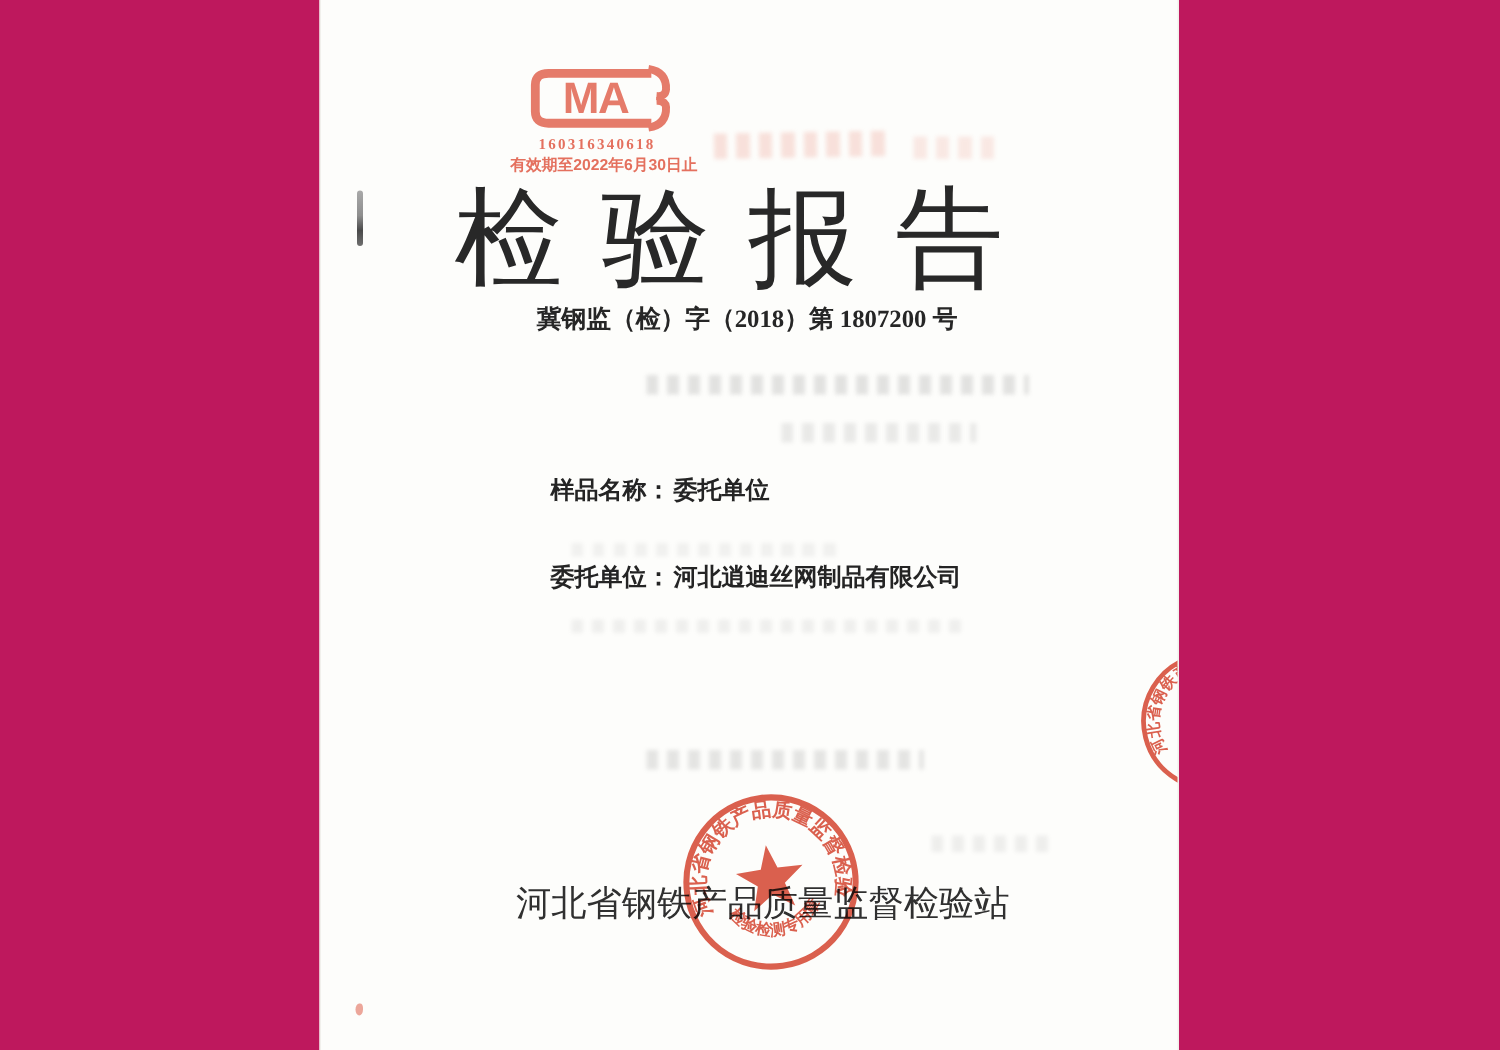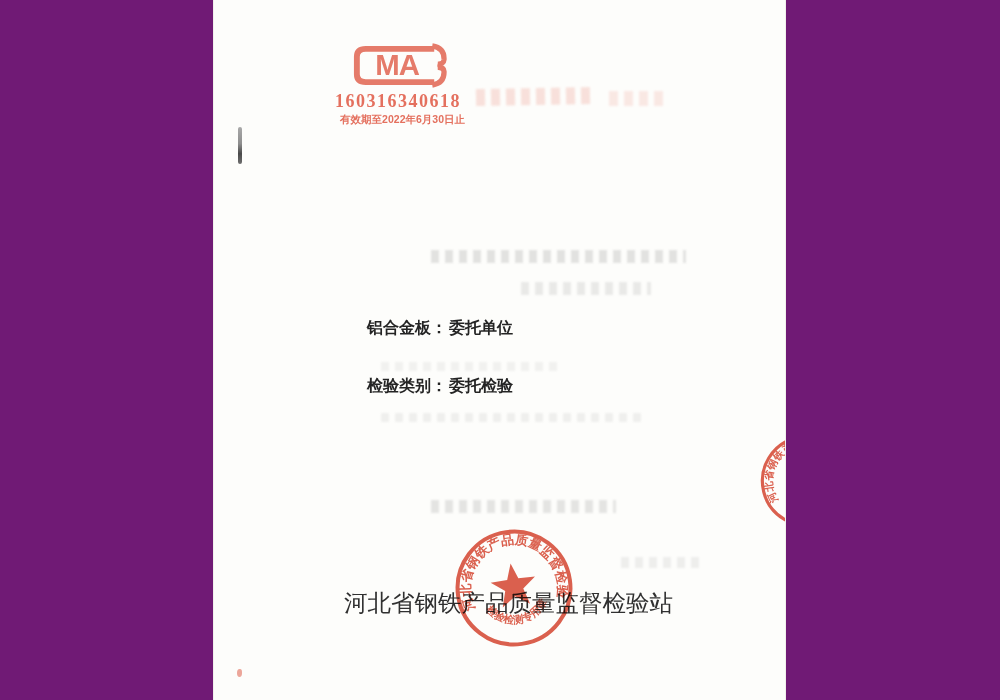--- a/index.html
+++ b/index.html
@@ -1,30 +1,30 @@
 <!DOCTYPE html>
 <html><head>
 <meta charset="utf-8">
 <style>
   * { margin:0; padding:0; box-sizing:border-box; }
   html,body { background:#ffffff; }
   .canvas {
     position:relative; width:1000px; height:700px; overflow:hidden;
-    background:#701a75; font-family:"Liberation Serif", serif; color:#2b2b2b;
+    background:#be185d; font-family:"Liberation Serif", serif; color:#2b2b2b;
   }
   .page {
     position:absolute; left:213px; top:0; width:573px; height:700px;
     background:#fdfdfb; overflow:hidden;
     border-left:1px solid #f1f0ec; border-right:1px solid #f1f0ec;
   }
   
   .cma { position:absolute; left:117px; top:42px; width:134px; text-align:center; }
   .cma-logo { display:block; margin:0 auto; width:98px; height:47px; opacity:.92; }
   .cma-number {
-    margin-top:2px; font-size:18px; font-weight:bold; letter-spacing:1.5px;
+    margin-top:2px; font-size:10px; font-weight:bold; letter-spacing:1.5px;
     color:#e4705e; font-family:"Liberation Serif", serif;
   }
   .cma-validity {
     margin-top:1px; font-size:10.5px; font-weight:bold; color:#e4705e;
     font-family:"Liberation Sans", sans-serif; white-space:nowrap;text-align:right;
   }
   
   .scan-mark {
     position:absolute; left:24px; top:127px; width:4px; height:37px; border-radius:2px;
     background:linear-gradient(180deg,#a9a9a9 0%,#8e8e8e 45%,#4a4a4a 72%,#6f6f6f 100%);
@@ -76,28 +76,30 @@
         <path d="M 85 4 Q 97.5 6 97 18 Q 96.6 23 90.5 22.5" fill="none" stroke="#e4705e" stroke-width="5.4"></path>
         <path d="M 85 44 Q 97.5 42 97 30 Q 96.6 25.5 90.5 25.8" fill="none" stroke="#e4705e" stroke-width="5.4"></path>
         <text x="49" y="34" text-anchor="middle" font-size="30" font-weight="bold" letter-spacing="-1" fill="#e4705e" font-family="Liberation Sans, sans-serif">MA</text>
       </svg>
       <div class="cma-number">160316340618</div>
       <div class="cma-validity">有效期至2022年6月30日止</div>
     </div>
 
     <div class="scan-mark"></div>
 
+    <h1 class="title">检验报告</h1>
 
+    <div class="report-number">冀钢监（检）字（2018）第 1807200 号</div>
 
     <div class="fields">
       <div class="field">
-        <span class="field-label">铝合金板：</span><span class="field-value">委托单位</span>
+        <span class="field-label">样品名称：</span><span class="field-value">委托单位</span>
       </div>
       <div class="field">
-        <span class="field-label">检验类别：</span><span class="field-value">委托检验</span>
+        <span class="field-label">委托单位：</span><span class="field-value">河北逍迪丝网制品有限公司</span>
       </div>
     </div>
 
     <div class="issuer">河北省钢铁产品质量监督检验站</div>
 
     <svg class="seal seal-main" viewBox="0 0 200 200" aria-hidden="true">
       <defs>
         <path id="sealArcTop" d="M 33.3 124.3 A 71 71 0 1 1 166.7 124.3" fill="none"></path>
         <path id="sealArcBottom" d="M 50.6 128.5 A 57 57 0 0 0 149.4 128.5" fill="none"></path>
       </defs>

